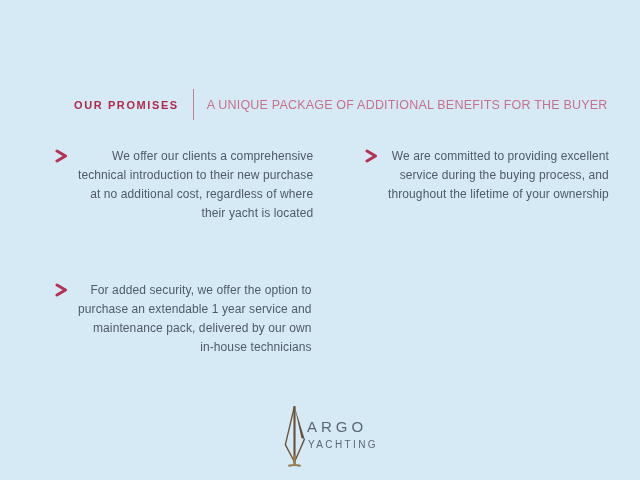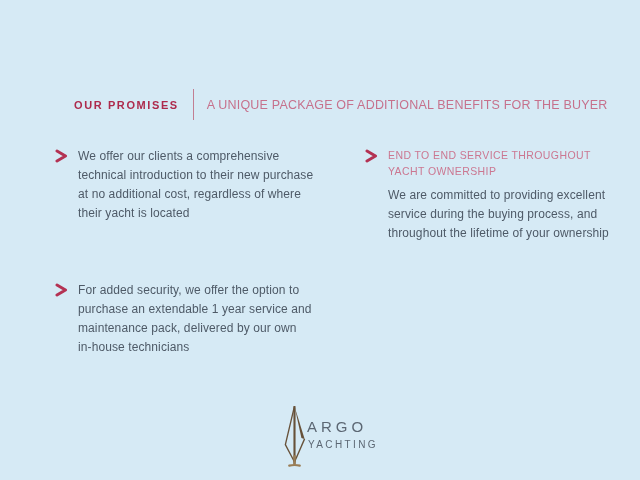--- a/index.html
+++ b/index.html
@@ -66,20 +66,21 @@
     letter-spacing: 0.4px;
     line-height: 16px;
     color: #cb7791;
     margin-bottom: 7px;
   }
   .benefit-body {
     font-size: 12px;
     line-height: 19px;
     color: #4e5a67;
     letter-spacing: 0.1px;
+    text-align: right;
   }
 
   
   .logo {
     position: absolute;
     left: 0;
     right: 0;
     top: 403px;
     display: flex;
     justify-content: center;
@@ -126,21 +127,20 @@
     </div>
   </div>
 
   <div class="benefit benefit-2">
     <span class="bullet">
       <svg width="13" height="14" viewBox="0 0 13 14">
         <path d="M2 2 L10.5 7 L2 12" fill="none" stroke="#b43253" stroke-width="3" stroke-linecap="round" stroke-linejoin="round"></path>
       </svg>
     </span>
     <div class="benefit-content">
-      <div class="benefit-title">END TO END SERVICE THROUGHOUT<br>YACHT OWNERSHIP</div>
       <div class="benefit-body">We are committed to providing excellent<br>service during the buying process, and<br>throughout the lifetime of your ownership</div>
     </div>
   </div>
 
   <div class="benefit benefit-3">
     <span class="bullet">
       <svg width="13" height="14" viewBox="0 0 13 14">
         <path d="M2 2 L10.5 7 L2 12" fill="none" stroke="#b43253" stroke-width="3" stroke-linecap="round" stroke-linejoin="round"></path>
       </svg>
     </span>

